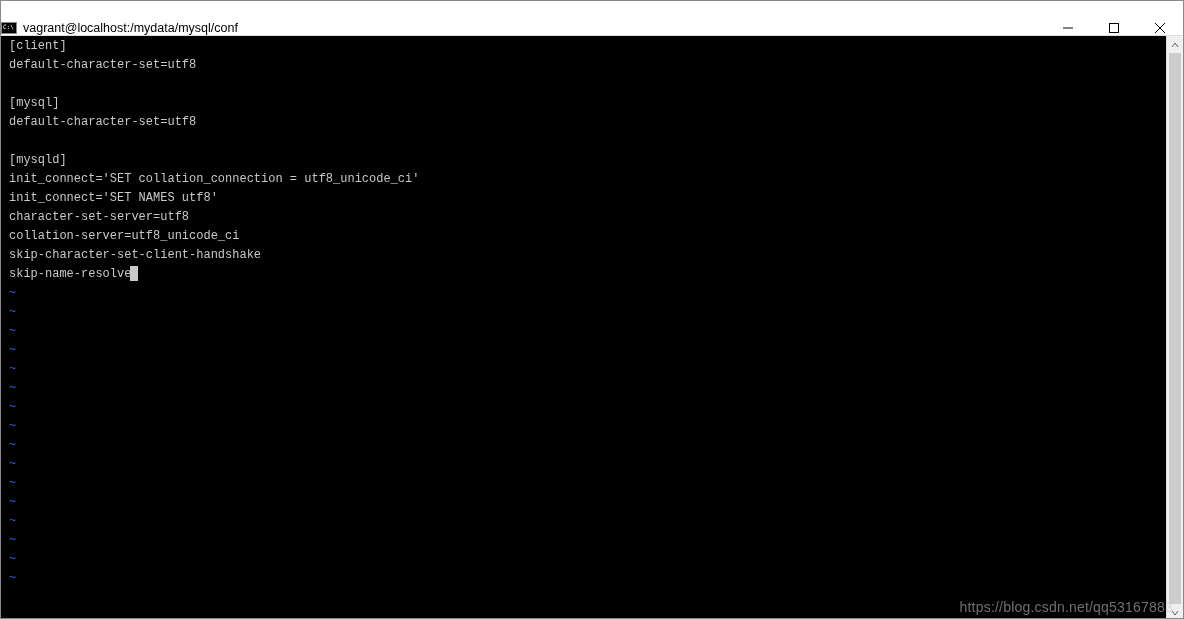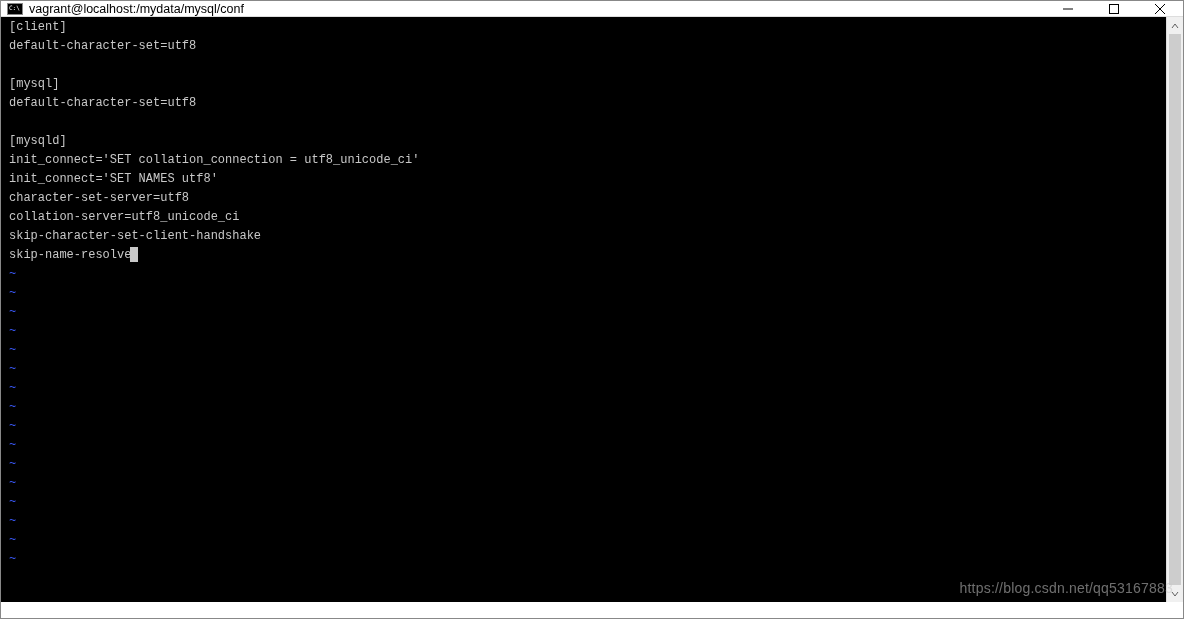--- a/index.html
+++ b/index.html
@@ -15,21 +15,21 @@
       overflow: hidden;
       position: relative;
       border: 1px solid #888;
     }
     .titlebar {
       display: flex;
       align-items: center;
       height: 16px;
       background: #ffffff;
       border-bottom: 1px solid #ddd;
-      padding-left: 6px;
+      margin-top: 19px;
     }
     .app-icon {
       width: 16px;
       height: 16px;
       margin-right: 6px;
       display: inline-flex;
       align-items: center;
       justify-content: center;
     }
     .app-icon svg { display: block; }

